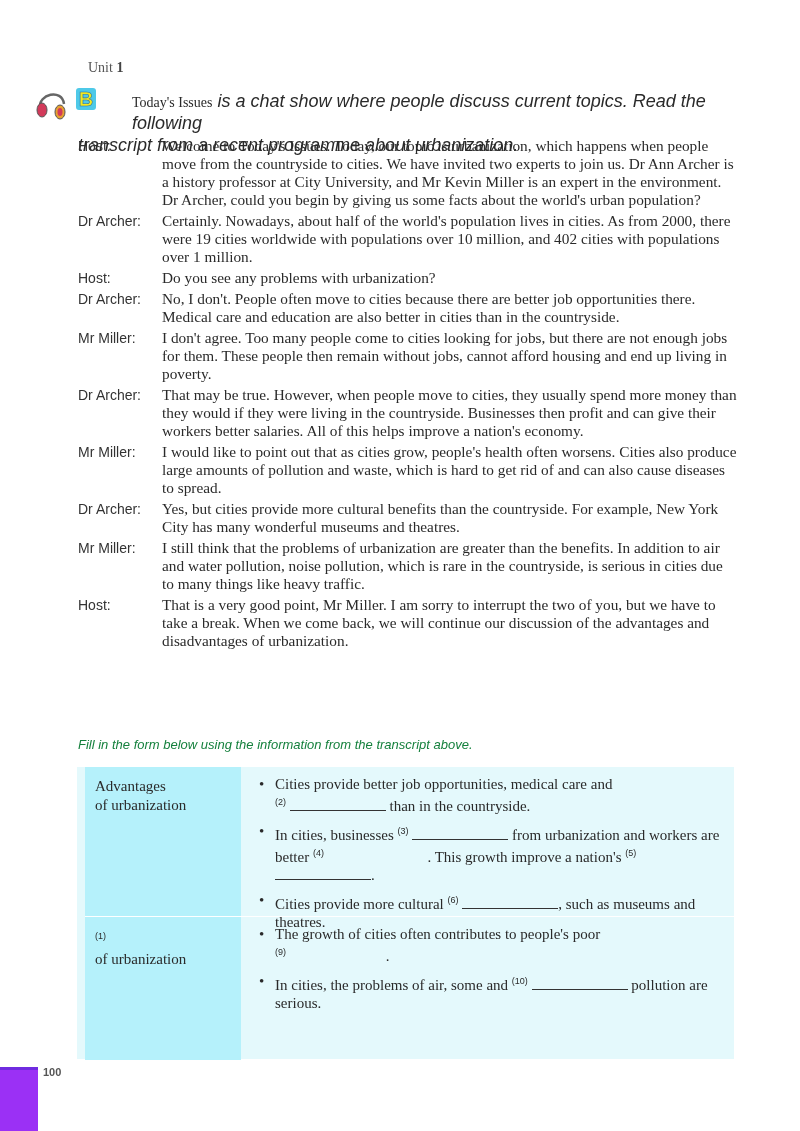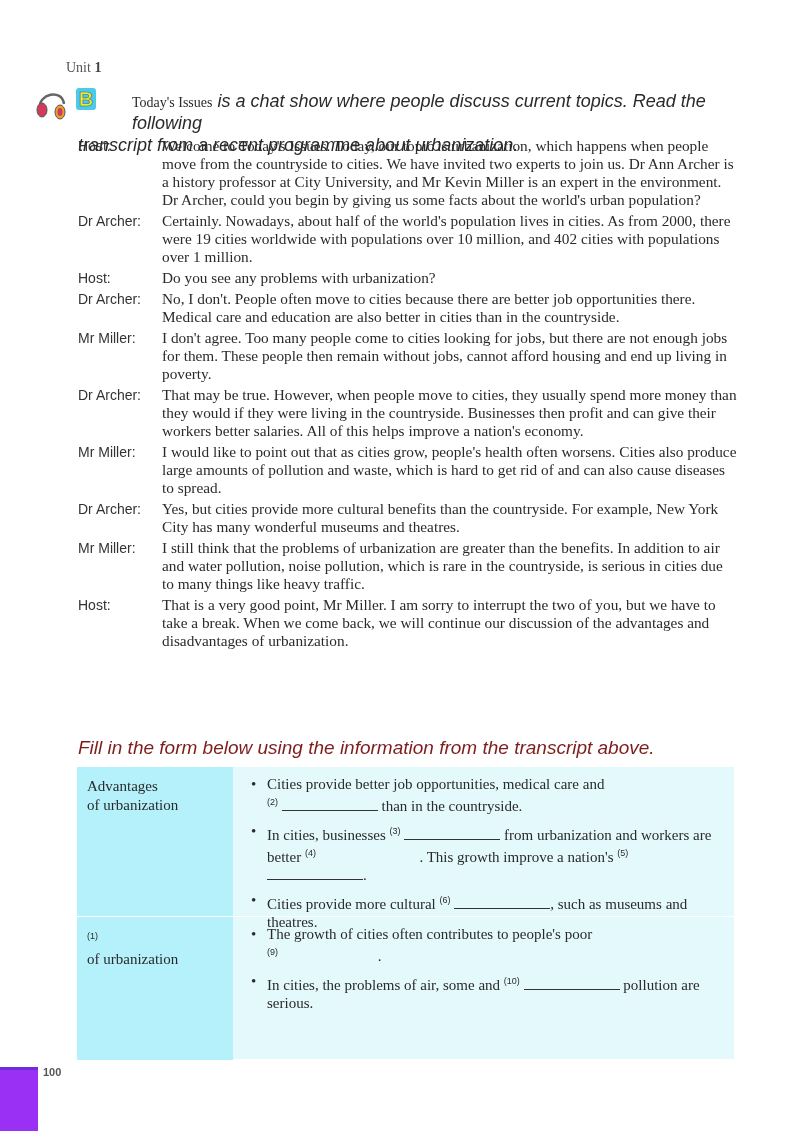--- a/index.html
+++ b/index.html
@@ -1,35 +1,35 @@
 <!DOCTYPE html>
 <html><head>
 <meta charset="utf-8">
 <style>
   html, body { margin:0; padding:0; background:#ffffff; }
   body { width:800px; height:1131px; position:relative; overflow:hidden;
          font-family:"Liberation Serif", serif; color:#2a2a2a; }
-  .unit { position:absolute; left:66px; top:60px; font-size:14px; color:#555; }
+  .unit { position:absolute; left:88px; top:60px; font-size:14px; color:#555; }
   .unit b { color:#444; }
   .headphones { position:absolute; left:34px; top:86px; width:36px; height:36px; }
   .badgeB { position:absolute; left:76px; top:88px; width:20px; height:22px;
             background:#4ec9e8; color:#f4e81e; font-weight:bold; font-size:20px;
             line-height:22px; text-align:center; border-radius:3px;
             font-family:"Liberation Sans", sans-serif; -webkit-text-stroke:0.6px #2a6fa0; }
   .intro { position:absolute; left:78px; top:91px; width:660px; font-size:14px; line-height:21px; }
   .intro .lead { padding-left:54px; }
   .intro i { font-family:"Liberation Sans", sans-serif; font-style:italic; font-size:18px; }
   .transcript { position:absolute; left:78px; top:137px; width:660px; }
   .turn { display:flex; margin-bottom:3px; }
   .speaker { width:84px; flex:none; font-family:"Liberation Sans", sans-serif; font-size:14px; line-height:18px; color:#333; }
   .speech { flex:1; font-size:15.3px; line-height:18px; }
   .instr { position:absolute; left:78px; top:737px; font-family:"Liberation Sans", sans-serif;
-           font-style:italic; font-size:19px; color:#7f1d1d; }
+           font-style:italic; font-size:13px; color:#15803d; }
   .form { position:absolute; left:77px; top:767px; width:657px; height:292px; background:#e4f9fc; }
-  .row { display:flex; }
+  .row { display:flex;margin-left:8px; }
   .row.r1 { height:149px; }
   .row.r2 { height:143px; border-top:1px solid #fff; }
   .lbl { width:156px; flex:none; background:#b5f1fb; padding:10px 10px 0 10px; box-sizing:border-box;
          font-size:15px; line-height:19px; }
   .cells { flex:1; padding:8px 12px 0 34px; font-size:15px; line-height:18px; }
   .bullet { position:relative; margin-bottom:7px; }
   .bullet::before { content:"•"; position:absolute; left:-16px; top:0; }
   sup { font-size:9px; vertical-align:6px; font-family:"Liberation Sans", sans-serif; }
   .blank { display:inline-block; width:96px; border-bottom:1px solid #333; height:12px; }
   .blank.hidden { border-bottom-color:transparent; }

